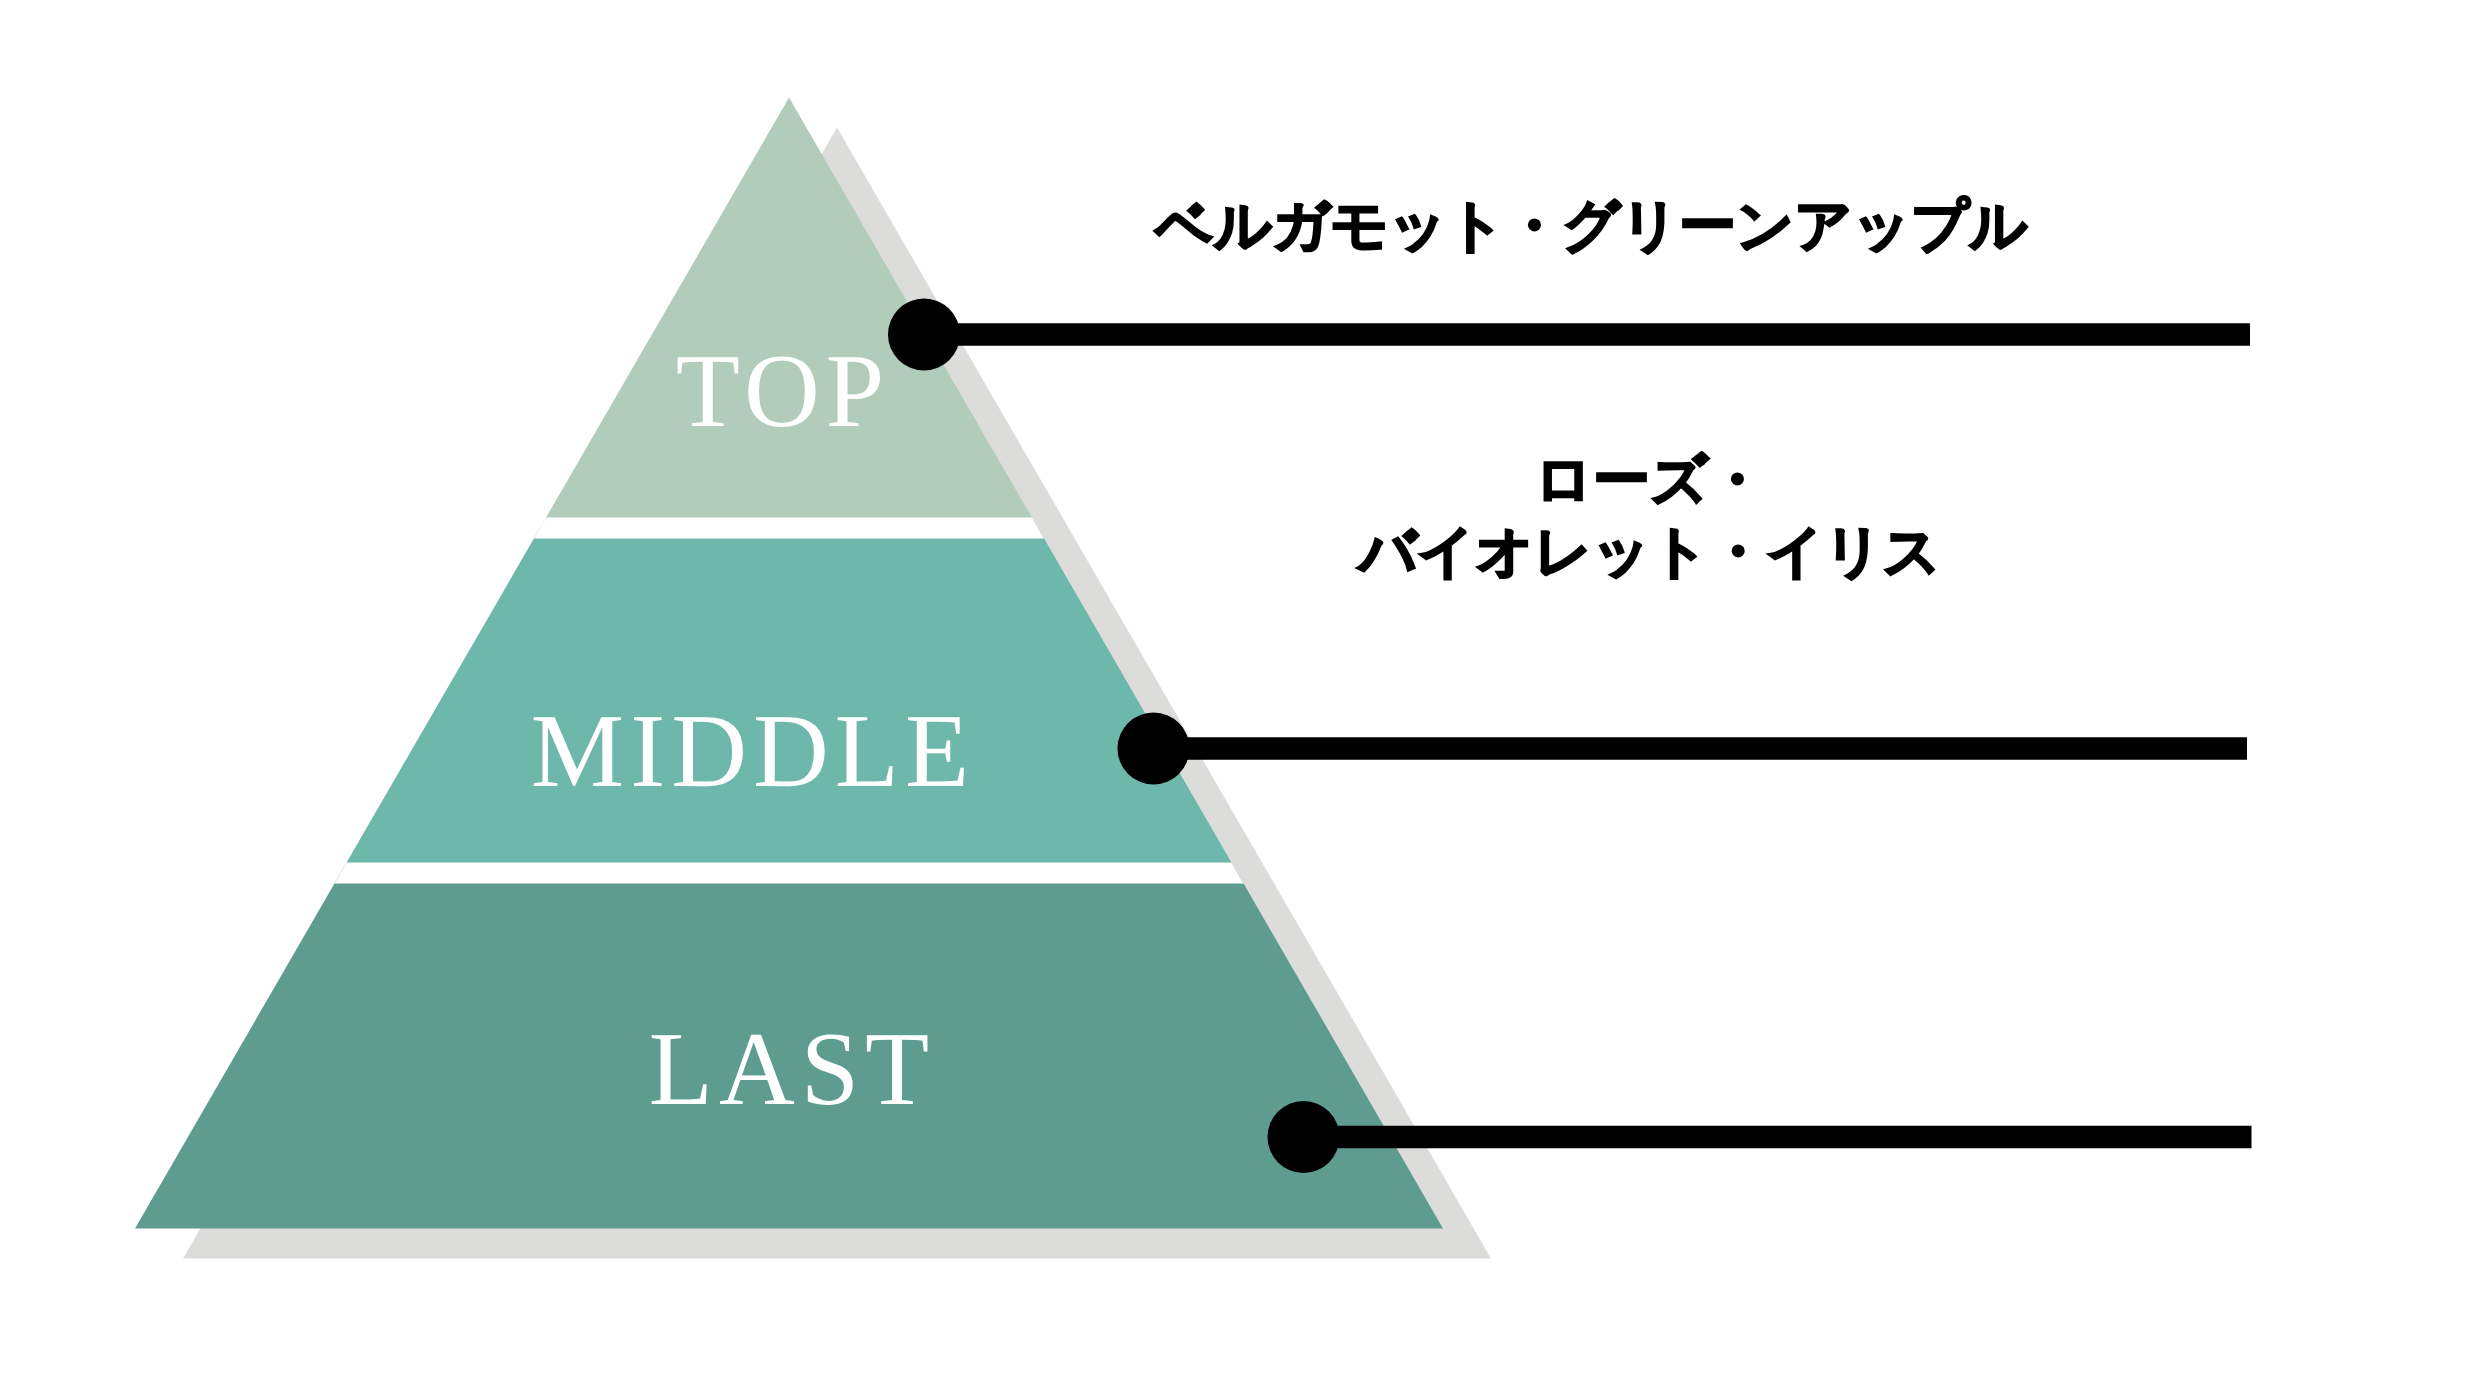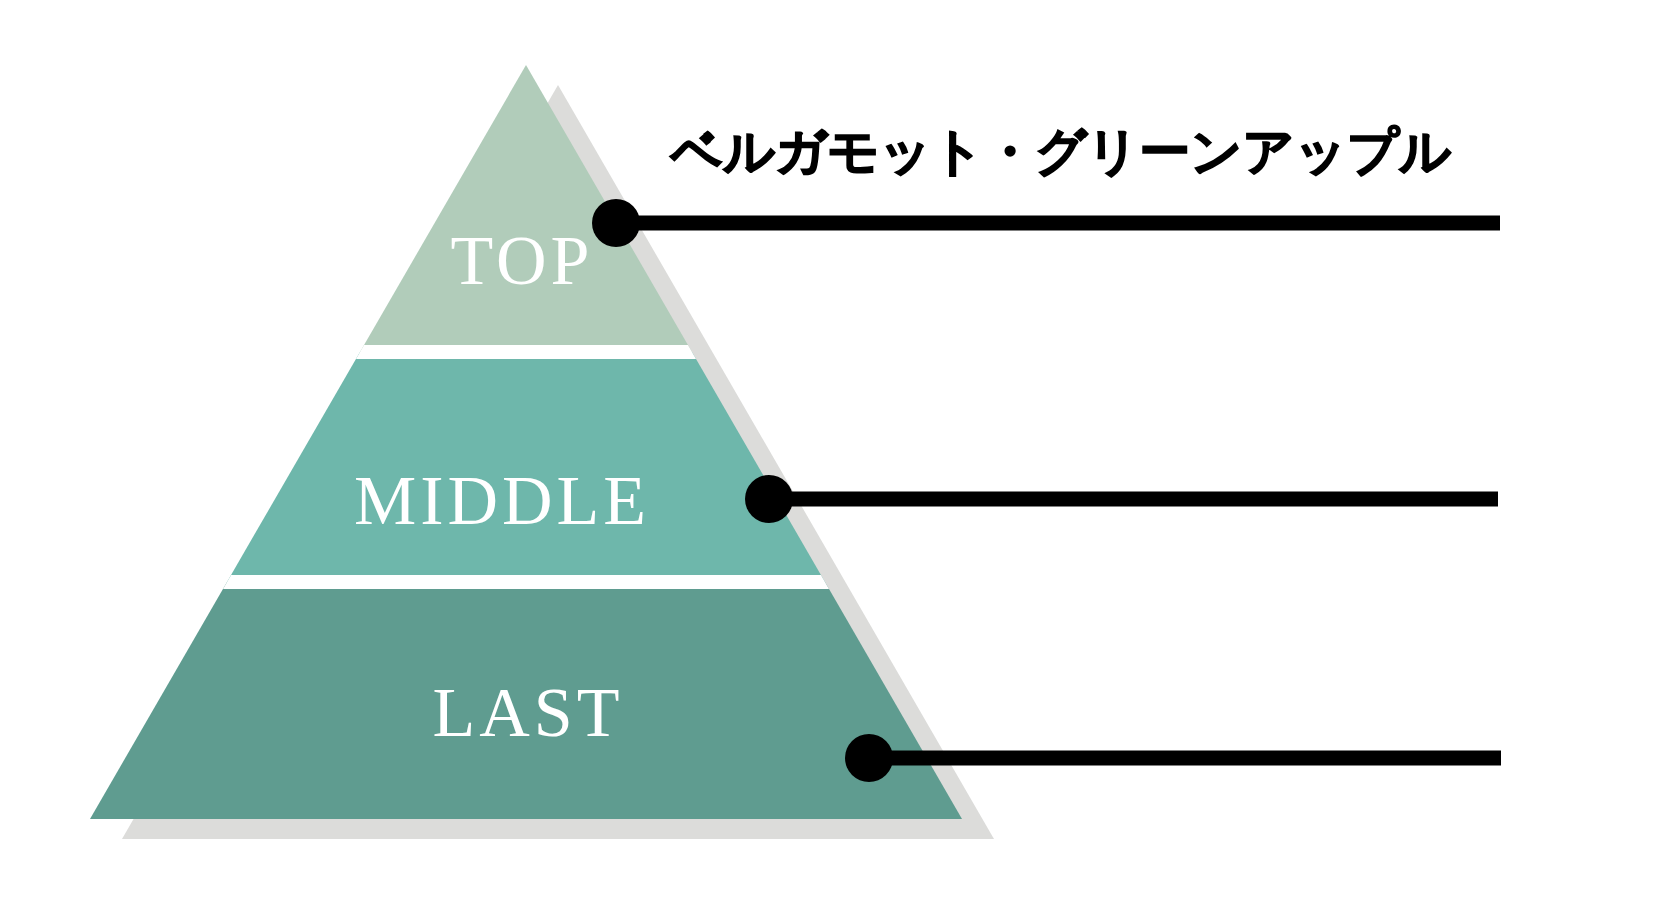--- a/index.html
+++ b/index.html
@@ -18,21 +18,21 @@
     letter-spacing: 4px;
     text-anchor: middle;
   }
   .cline { stroke-width: 15; }
   .note {
     position: absolute;
     transform: translate(-50%, -50%);
     color: #000000;
     font-family: "Liberation Sans", "DejaVu Sans", sans-serif;
     font-weight: bold;
-    font-size: 51px;
+    font-size: 38px;
     line-height: 1.25;
     white-space: nowrap;
     text-align: center;
     -webkit-text-stroke: 1.5px #000000;
   }
   .note-top    { left: 1061px; top: 152px; }
   .note-middle { left: 1100px; top: 345px; }
   .note-last   { left: 1147px; top: 602px; }
   .note .line { display: block; }
 </style>
@@ -72,15 +72,19 @@
 
     <text class="tier-label" x="522" y="284" fill="#ffffff">TOP</text>
     <text class="tier-label" x="502" y="524" fill="#ffffff">MIDDLE</text>
     <text class="tier-label" x="528" y="736" fill="#ffffff">LAST</text>
   </svg>
 
   <div class="note note-top">
     <span class="line">ベルガモット・グリーンアップル</span>
   </div>
 
+  <div class="note note-middle">
+    <span class="line">ローズ・</span>
+    <span class="line">バイオレット・イリス</span>
+  </div>
 
 
 </div>
 
 </body></html>

